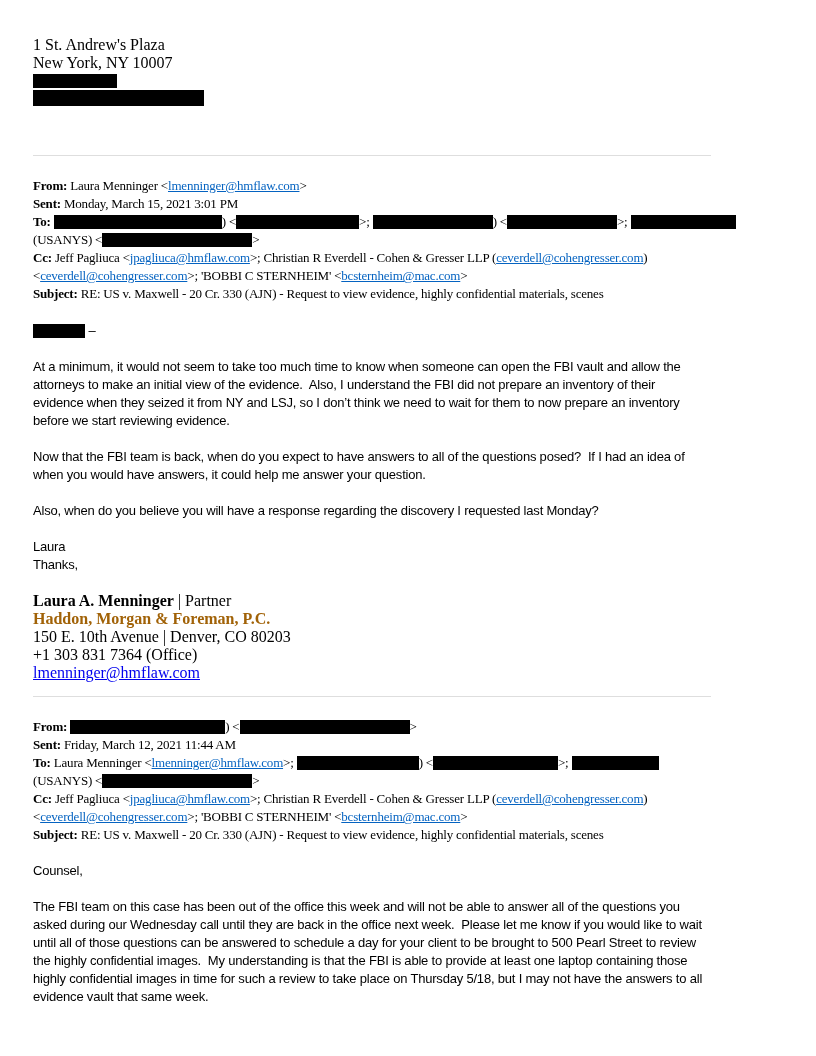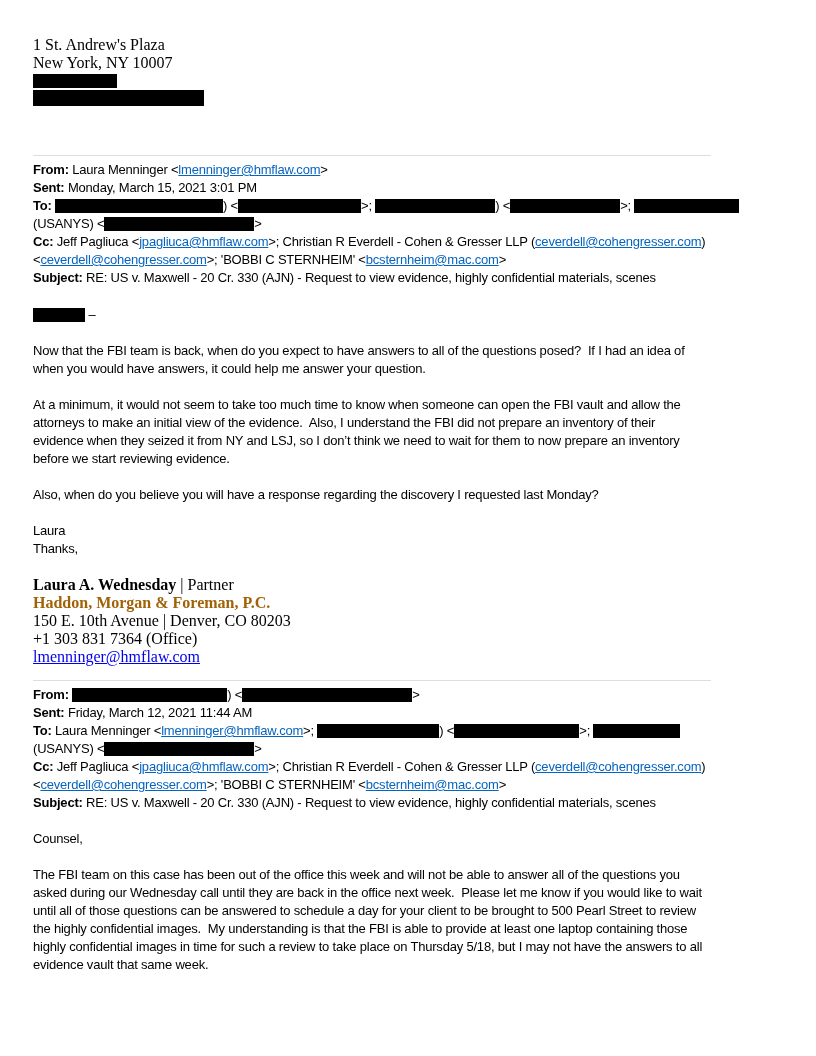--- a/index.html
+++ b/index.html
@@ -10,21 +10,21 @@
   .adr{font-family:"Liberation Serif",serif;font-size:16px;line-height:18px;}
   .blkredact{background:#000;}
   .blkredact.r1{width:84px;height:14px;margin-top:2px;}
   .blkredact.r2{width:171px;height:16px;margin-top:2px;}
 
   .hr{height:0;border-top:1.5px solid #dedede;}
   .hr.hr1{margin-top:49px;}
   .hr.hr2{margin-top:14px;}
 
   
-  .hdr{margin-top:5px;font-family:Liberation Sans, sans-serif;font-size:13px;line-height:18px;letter-spacing:-0.2px;}
+  .hdr{margin-top:21px;font-family:Liberation Serif, serif;font-size:13px;line-height:18px;letter-spacing:-0.2px;}
   .hln{white-space:pre;}
   .hln b{font-weight:bold;}
   .lnk{color:#0563C1;text-decoration:underline;cursor:pointer;}
   .slnk{color:#0000EE;text-decoration:underline;cursor:pointer;}
   .redact{display:inline-block;background:#000;height:14px;vertical-align:-3px;}
 
   .sal{margin-top:19px;font-family:"Liberation Sans",sans-serif;font-size:13px;line-height:18px;letter-spacing:-0.2px;}
   .para{margin-top:18px;font-family:"Liberation Sans",sans-serif;font-size:13px;line-height:18px;letter-spacing:-0.2px;}
   .para .ln{white-space:pre;}
 
@@ -52,39 +52,39 @@
     <div class="hln"><b>To: </b><span class="redact" style="width: 168px;"></span>) &lt;<span class="redact" style="width: 123px;"></span>&gt;; <span class="redact" style="width: 120px;"></span>) &lt;<span class="redact" style="width: 110px;"></span>&gt;; <span class="redact" style="width: 105px;"></span></div>
     <div class="hln">(USANYS) &lt;<span class="redact" style="width: 150px;"></span>&gt;</div>
     <div class="hln"><b>Cc: </b>Jeff Pagliuca &lt;<a class="lnk">jpagliuca@hmflaw.com</a>&gt;; Christian R Everdell - Cohen &amp; Gresser LLP (<a class="lnk">ceverdell@cohengresser.com</a>)</div>
     <div class="hln">&lt;<a class="lnk">ceverdell@cohengresser.com</a>&gt;; 'BOBBI C STERNHEIM' &lt;<a class="lnk">bcsternheim@mac.com</a>&gt;</div>
     <div class="hln"><b>Subject: </b>RE: US v. Maxwell - 20 Cr. 330 (AJN) - Request to view evidence, highly confidential materials, scenes</div>
   </div>
 
   <div class="sal hln"><span class="redact" style="width: 52px;"></span> –</div>
 
   <div class="para">
-      <div class="ln">Now that the FBI team is back, when do you expect to have answers to all of the questions posed?  If I had an idea of</div>
-      <div class="ln">when you would have answers, it could help me answer your question.</div>
-    </div>
-  <div class="para">
       <div class="ln">At a minimum, it would not seem to take too much time to know when someone can open the FBI vault and allow the</div>
       <div class="ln">attorneys to make an initial view of the evidence.  Also, I understand the FBI did not prepare an inventory of their</div>
       <div class="ln">evidence when they seized it from NY and LSJ, so I don’t think we need to wait for them to now prepare an inventory</div>
       <div class="ln">before we start reviewing evidence.</div>
+    </div>
+  <div class="para">
+      <div class="ln">Now that the FBI team is back, when do you expect to have answers to all of the questions posed?  If I had an idea of</div>
+      <div class="ln">when you would have answers, it could help me answer your question.</div>
     </div>
   <div class="para">
       <div class="ln">Also, when do you believe you will have a response regarding the discovery I requested last Monday?</div>
     </div>
   <div class="para">
       <div class="ln">Laura</div>
       <div class="ln">Thanks,</div>
     </div>
 
   <div class="sig">
-    <div class="hln"><b>Laura A. Wednesday</b> | Partner</div>
+    <div class="hln"><b>Laura A. Menninger</b> | Partner</div>
     <div class="firm">Haddon, Morgan &amp; Foreman, P.C.</div>
     <div>150 E. 10th Avenue | Denver, CO 80203</div>
     <div>+1 303 831 7364 (Office)</div>
     <div class="hln"><a class="slnk">lmenninger@hmflaw.com</a></div>
   </div>
 
   <div class="hr hr2"></div>
 
   <div class="hdr">
     <div class="hln"><b>From: </b><span class="redact" style="width: 155px;"></span>) &lt;<span class="redact" style="width: 170px;"></span>&gt;</div>

